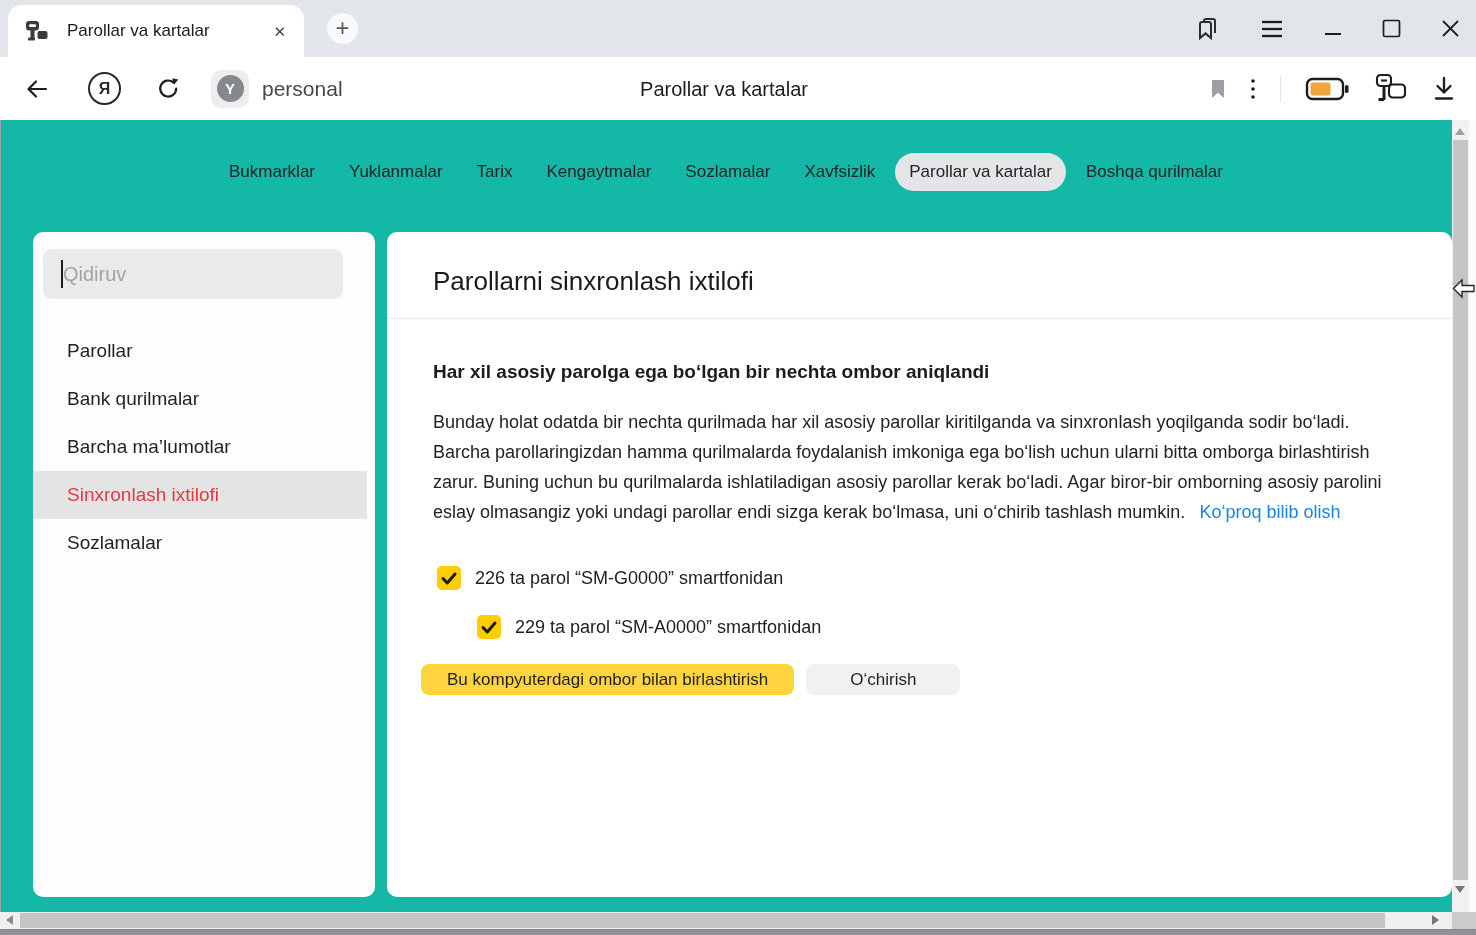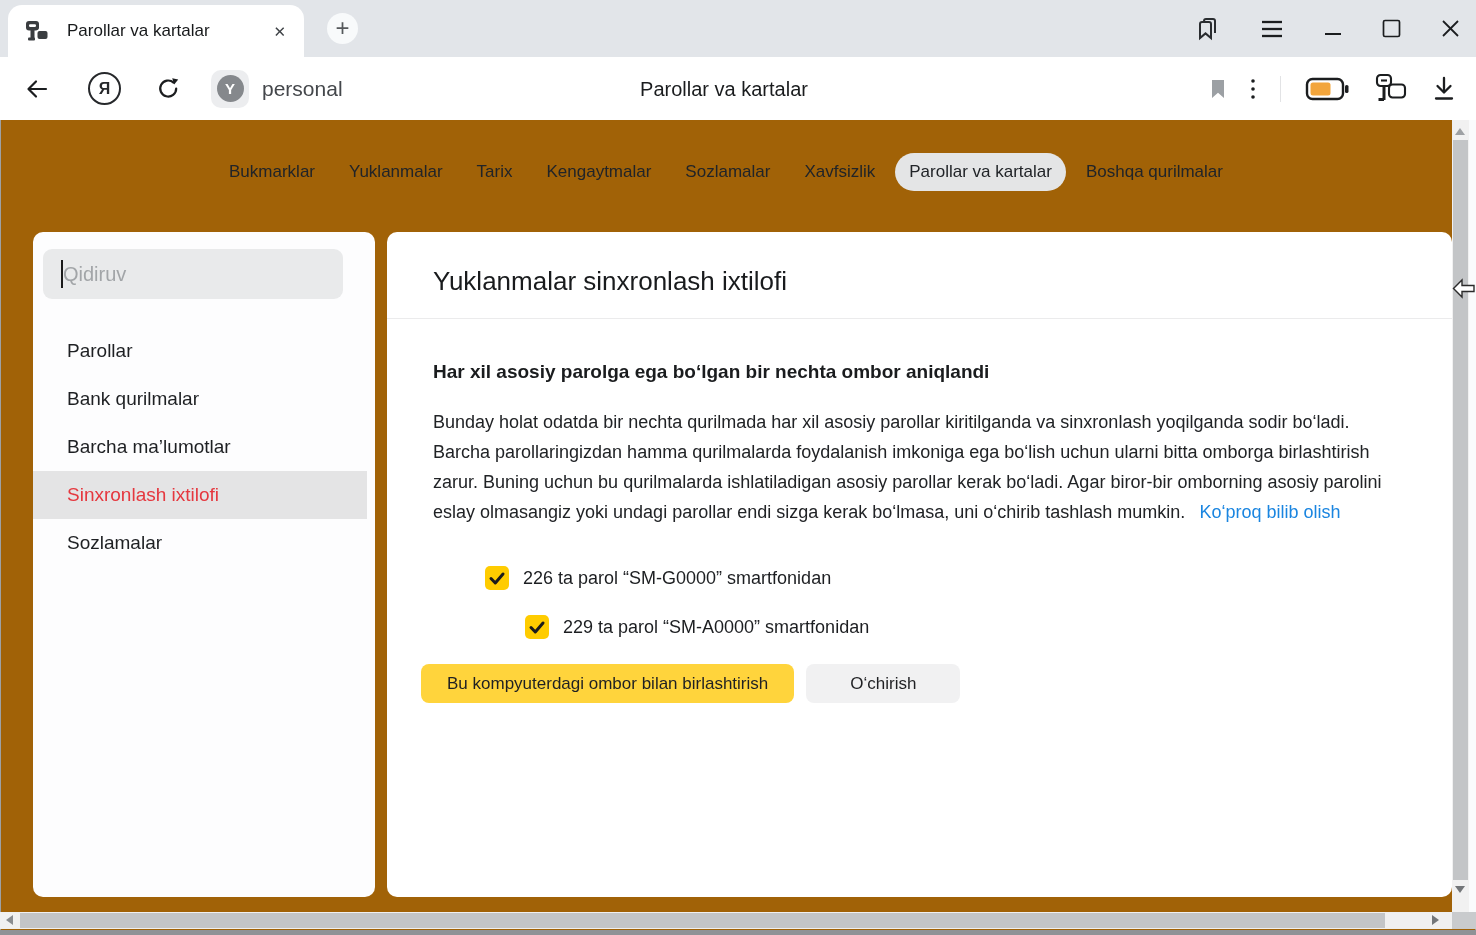--- a/index.html
+++ b/index.html
@@ -1,19 +1,19 @@
 <!DOCTYPE html>
 <html><head>
 <meta charset="utf-8">
 <style>
   * { box-sizing: border-box; margin: 0; padding: 0; }
   html,body { width:1476px; height:935px; }
   body { font-family:"Liberation Sans", sans-serif; background:#E2E5E9; }
 
-  .window { position:relative; width:1476px; height:935px; background:#a16207; overflow:hidden;
+  .window { position:relative; width:1476px; height:935px; background:#14b8a6; overflow:hidden;
             box-shadow: inset 0 0 0 1px #9da1a5; }
 
   
   .tabbar { position:absolute; top:0; left:0; right:0; height:57px; background:#E2E5E9; }
   .tab { position:absolute; left:8px; top:5px; width:296px; height:52px; background:#FFFFFF;
          border-radius:14px 14px 0 0; display:flex; align-items:center; padding:0 12px 0 16px; }
   .tab-title { font-size:17px; color:#17191B; margin-left:17px; flex:1; white-space:nowrap; overflow:hidden; }
   .tab-close { font-size:15px; color:#3F4347; padding:4px 6px; line-height:1; }
   .newtab { position:absolute; left:327px; top:13px; width:31px; height:31px; border-radius:50%;
             background:#F8FAFB; display:flex; align-items:center; justify-content:center;
@@ -59,26 +59,26 @@
                font-size:19px; color:#1E2023; }
   .menu-item.active { background:#E4E4E5; color:#E5383F; }
 
   .content { flex:1; background:#FFFFFF; border-radius:10px; overflow:hidden; }
   .content h1 { padding:30px 46px 0; font-size:26px; font-weight:400; line-height:38px; color:#191B1D; }
   .content-divider { margin-top:18px; height:1px; background:#EBEBEC; }
   .subtitle { margin:41px 46px 0; font-size:19px; font-weight:700; line-height:24px; color:#1A1C1E; }
   .paragraphs { margin:23px 46px 0; max-width:1012px; font-size:18px; line-height:30px; color:#212326; }
   .learn-more { color:#1A85E0; margin-left:14px; }
   .checks { margin:38px 0 0 50px; }
-  .check-row { display:flex; align-items:center; gap:14px; height:26px;margin-left:48px; }
+  .check-row { display:flex; align-items:center; gap:14px; height:26px; }
   .check-row + .check-row { margin-top:23px;padding-left:40px; }
   .checkbox { width:24px; height:24px; flex:none; display:flex; }
   .check-label { font-size:18px; color:#1C1E21; }
   .actions { margin:24px 0 0 34px; display:flex; gap:12px; }
-  .btn { height:39px; border:none; border-radius:8px; font-family:"Liberation Sans", sans-serif;
+  .btn { height:31px; border:none; border-radius:8px; font-family:"Liberation Sans", sans-serif;
          font-size:17px; color:#1F2023; white-space:nowrap; }
   .btn-primary { background:#FFD43C; padding:0 26px; }
   .btn-secondary { background:#F1F1F2; padding:0 44px; }
 
   
   .right-strip { position:absolute; left:1469px; top:120px; width:7px; height:792px; background:#FAFBFC; }
   .vscroll { position:absolute; left:1452px; top:120px; width:17px; height:792px; background:#F1F1F1; }
   .vthumb { position:absolute; left:1px; top:20px; width:15px; height:740px; background:#C3C5C7; }
   .tri-up { position:absolute; left:3px; top:8px; width:0; height:0;
             border-left:5.5px solid transparent; border-right:5.5px solid transparent;
@@ -237,21 +237,21 @@
       <div class="menu">
         <div class="menu-item">Parollar</div>
         <div class="menu-item">Bank qurilmalar</div>
         <div class="menu-item">Barcha ma’lumotlar</div>
         <div class="menu-item active">Sinxronlash ixtilofi</div>
         <div class="menu-item">Sozlamalar</div>
       </div>
     </div>
 
     <div class="content">
-      <h1>Yuklanmalar sinxronlash ixtilofi</h1>
+      <h1>Parollarni sinxronlash ixtilofi</h1>
       <div class="content-divider"></div>
       <div class="subtitle">Har xil asosiy parolga ega bo‘lgan bir nechta ombor aniqlandi</div>
       <div class="paragraphs">
         <div>Bunday holat odatda bir nechta qurilmada har xil asosiy parollar kiritilganda va sinxronlash yoqilganda sodir bo‘ladi.</div>
         <div><span>Barcha parollaringizdan hamma qurilmalarda foydalanish imkoniga ega bo‘lish uchun ularni bitta omborga birlashtirish zarur. Buning uchun bu qurilmalarda ishlatiladigan asosiy parollar kerak bo‘ladi. Agar biror-bir omborning asosiy parolini eslay olmasangiz yoki undagi parollar endi sizga kerak bo‘lmasa, uni o‘chirib tashlash mumkin.</span><span class="learn-more">Ko‘proq bilib olish</span></div>
       </div>
 
       <div class="checks">
         <div class="check-row">
           <span class="checkbox">

